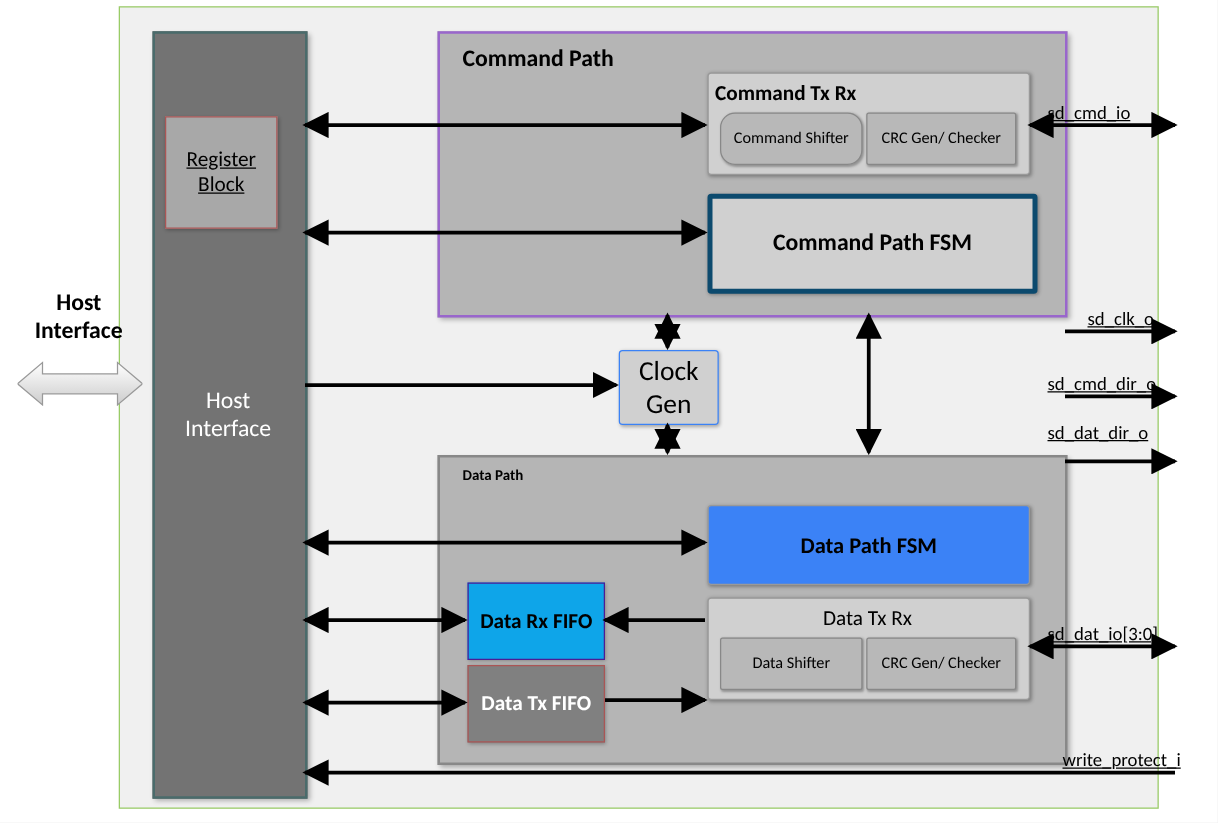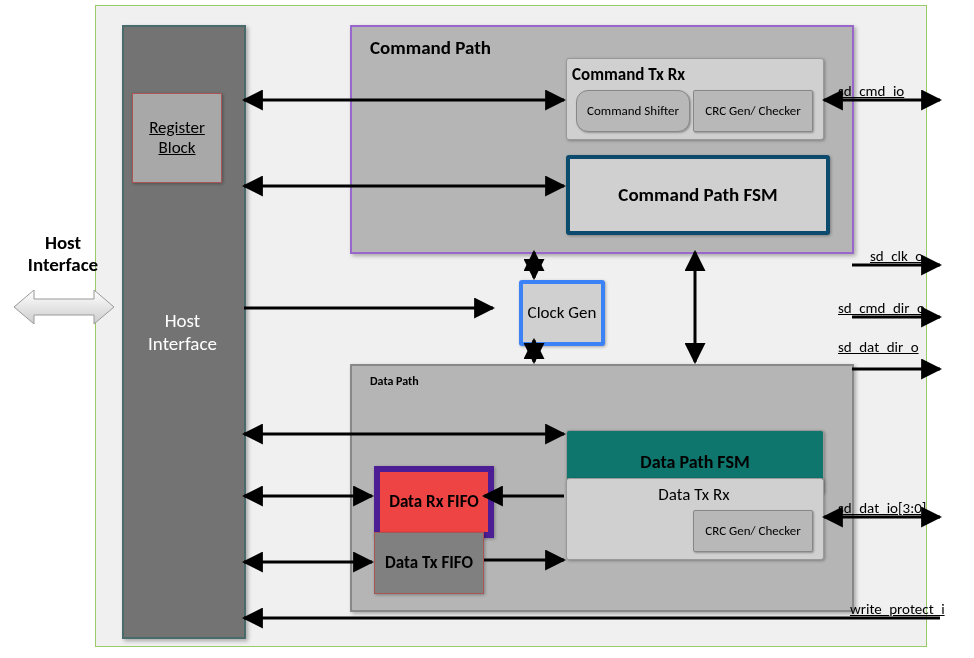--- a/index.html
+++ b/index.html
@@ -165,30 +165,29 @@
     font-weight: bold;
     line-height: 1.2;
   }
   .clock-gen {
     position: absolute;
     left: 495px;
     top: 280px;
     width: 78px;
     height: 58px;
     background: #d0d0d0;
-    border: 4px solid #3b82f6;
+    border: 1px solid #3b82f6;
     border-radius: 3px;
     box-shadow: 1px 1px 3px rgba(0,0,0,0.3);
     display: flex;
     align-items: center;
     justify-content: center;
     text-align: center;
-    font-size: 17px;
+    font-size: 22px;
     line-height: 1.2;
-    margin-left: 24px;
   }
   .data-path {
     position: absolute;
     left: 350px;
     top: 364px;
     width: 500px;
     height: 244px;
     background: #b5b5b5;
     border: 2px solid #888;
     box-shadow: 2px 2px 4px rgba(0,0,0,0.3);
@@ -199,22 +198,22 @@
     top: 374px;
     font-size: 12px;
     font-weight: bold;
   }
   .data-rx-fifo {
     position: absolute;
     left: 374px;
     top: 466px;
     width: 108px;
     height: 60px;
-    background: #ef4444;
-    border: 6px solid #4c1d95;
+    background: #0ea5e9;
+    border: 1px solid #4c1d95;
     box-shadow: 1px 1px 3px rgba(0,0,0,0.3);
     display: flex;
     align-items: center;
     justify-content: center;
     text-align: center;
     font-size: 17px;
     font-weight: bold;
     line-height: 1.15;
     color: #000;
   }
@@ -227,38 +226,37 @@
     background: #808080;
     border: 1px solid #aa5555;
     box-shadow: 1px 1px 3px rgba(0,0,0,0.3);
     display: flex;
     align-items: center;
     justify-content: center;
     text-align: center;
     font-size: 17px;
     font-weight: bold;
     line-height: 1.15;
-    color: #000000;
+    color: #ffffff;
   }
   .data-fsm {
     position: absolute;
     left: 566px;
     top: 404px;
     width: 256px;
     height: 62px;
-    background: #0f766e;
+    background: #3b82f6;
     border: 1px solid #999;
     border-radius: 3px;
     box-shadow: 1px 1px 3px rgba(0,0,0,0.3);
     display: flex;
     align-items: center;
     justify-content: center;
     font-size: 18px;
     font-weight: bold;
-    margin-top: 26px;
   }
   .data-txrx {
     position: absolute;
     left: 566px;
     top: 478px;
     width: 256px;
     height: 80px;
     background: #d0d0d0;
     border: 1px solid #999;
     border-radius: 3px;
@@ -354,20 +352,21 @@
 
   <div class="clock-gen">Clock Gen</div>
 
   <div class="data-path"></div>
   <div class="data-path-title">Data Path</div>
   <div class="data-rx-fifo">Data Rx FIFO</div>
   <div class="data-tx-fifo">Data Tx FIFO</div>
   <div class="data-fsm">Data Path FSM</div>
   <div class="data-txrx"></div>
   <div class="data-txrx-title">Data Tx Rx</div>
+  <div class="data-shifter">Data Shifter</div>
   <div class="data-crc">CRC Gen/ Checker</div>
 
   <div class="signal" style="left:838px; top:82px;">sd_cmd_io</div>
   <div class="signal" style="left:870px; top:247px;">sd_clk_o</div>
   <div class="signal" style="left:838px; top:299px;">sd_cmd_dir_o</div>
   <div class="signal" style="left:838px; top:338px;">sd_dat_dir_o</div>
   <div class="signal" style="left:838px; top:499px;">sd_dat_io[3:0]</div>
   <div class="signal" style="left:838px; top:600px;margin-left:12px;">write_protect_i</div>
 
   <svg class="arrows">

